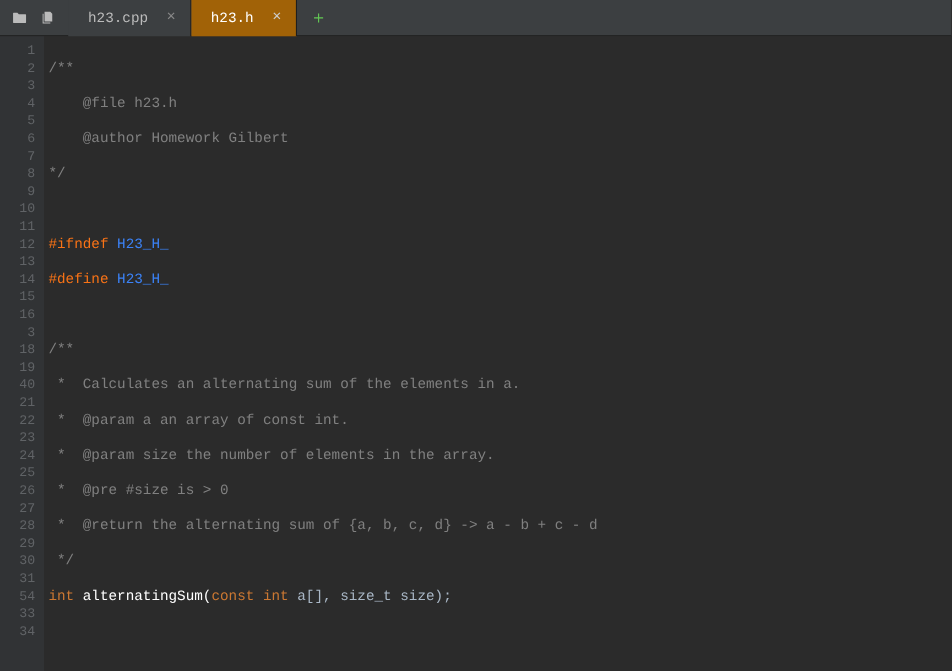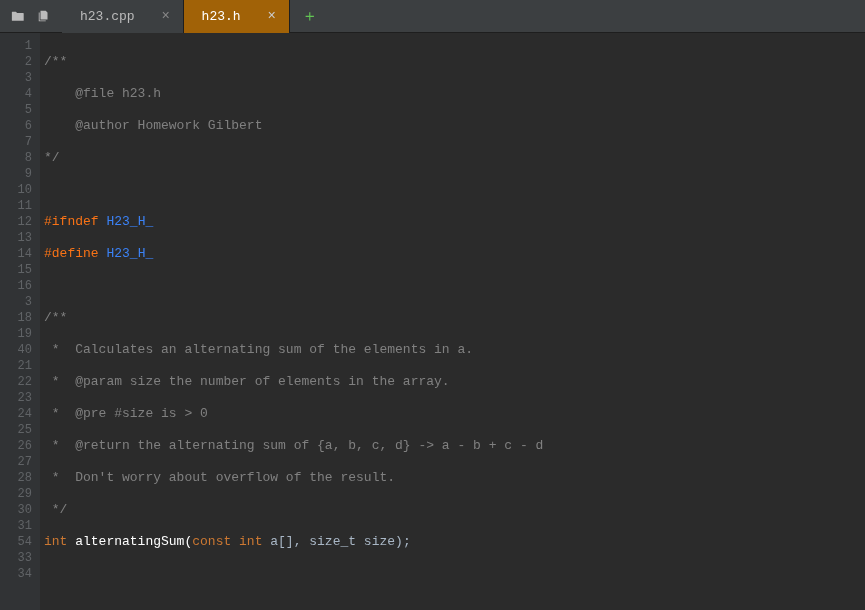--- a/index.html
+++ b/index.html
@@ -31,21 +31,21 @@
   align-items: center;
   justify-content: center;
   color: #bbbbbb;
   cursor: pointer;
 }
 .tab {
   height: 33px;
   padding: 0 10px 0 18px;
   display: flex;
   align-items: center;
-  gap: 24px;
+  gap: 14px;
   color: #bbbbbb;
   font-size: 13px;
   border-right: 1px solid #1e1e1e;
   cursor: pointer;
   position: relative;
 }
 .tab.inactive {
   background: #3c3f41;
 }
 .tab.active {
@@ -174,24 +174,24 @@
 <div class="line"><span class="comment">/**</span></div>
 <div class="line"><span class="comment">    @file h23.h</span></div>
 <div class="line"><span class="comment">    @author Homework Gilbert</span></div>
 <div class="line"><span class="comment">*/</span></div>
 <div class="line"><span></span></div>
 <div class="line"><span class="pp">#ifndef </span><span class="macro">H23_H_</span></div>
 <div class="line"><span class="pp">#define </span><span class="macro">H23_H_</span></div>
 <div class="line"><span></span></div>
 <div class="line"><span class="comment">/**</span></div>
 <div class="line"><span class="comment"> *  Calculates an alternating sum of the elements in a.</span></div>
+<div class="line"><span class="comment"> *  @param a an array of const int.</span></div>
 <div class="line"><span class="comment"> *  @param size the number of elements in the array.</span></div>
 <div class="line"><span class="comment"> *  @pre #size is &gt; 0</span></div>
 <div class="line"><span class="comment"> *  @return the alternating sum of {a, b, c, d} -&gt; a - b + c - d</span></div>
-<div class="line"><span class="comment"> *  Don't worry about overflow of the result.</span></div>
 <div class="line"><span class="comment"> */</span></div>
 <div class="line"><span class="type">int</span><span class="fn"> alternatingSum(</span><span class="type">const int</span><span class="plain"> a[], size_t size);</span></div>
 
 
 
 
 
 
 
 

